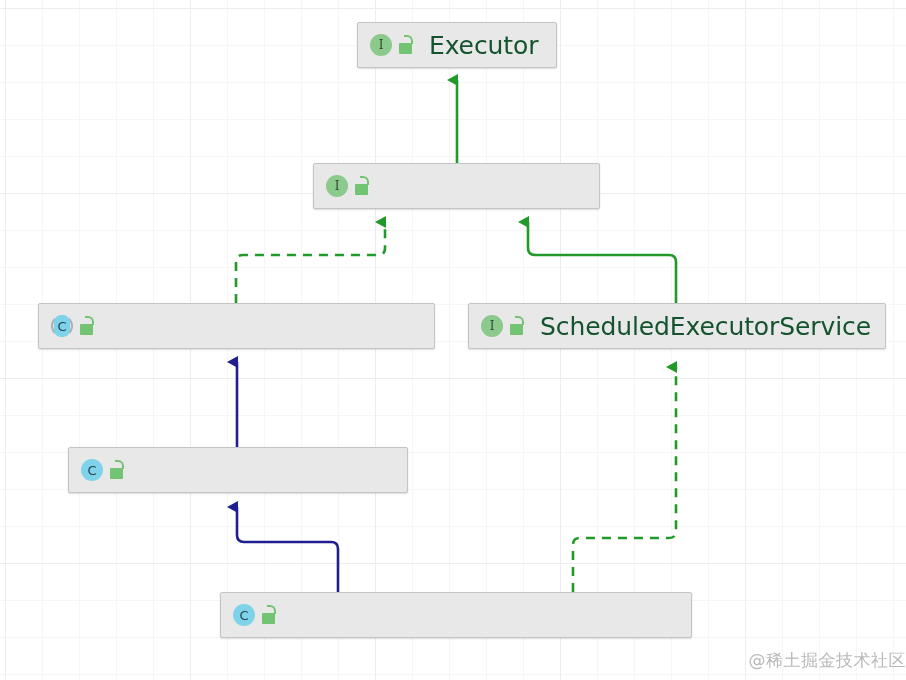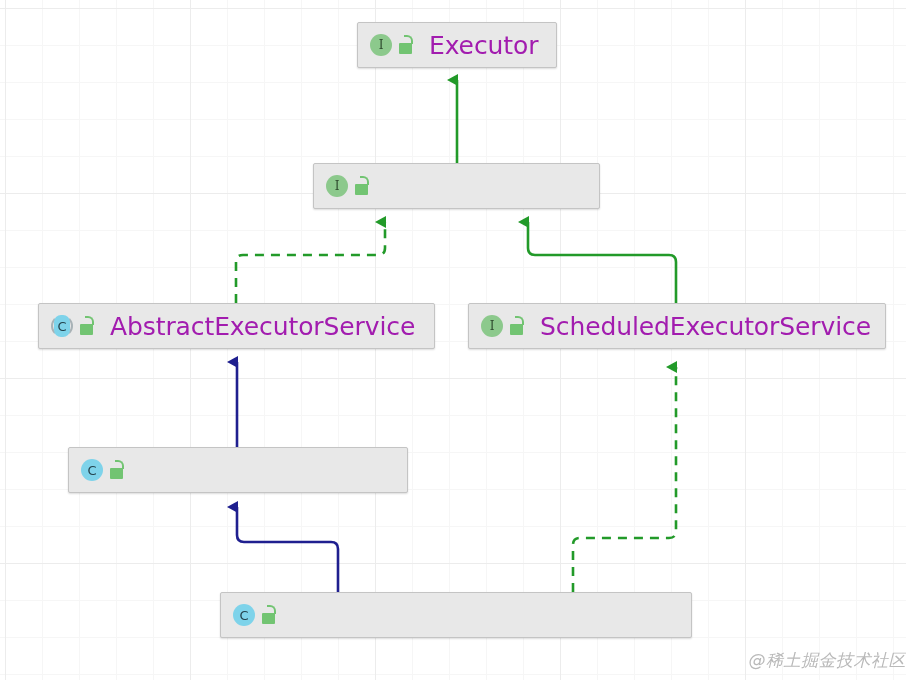--- a/index.html
+++ b/index.html
@@ -52,21 +52,21 @@
     white-space: nowrap;
   }
   .node .icons {
     display: flex;
     align-items: center;
     gap: 4px;
     margin-right: 14px;
   }
   .node .label {
     font-size: 25px;
-    color: #a21caf;
+    color: #14532d;
     letter-spacing: -0.1px;
     line-height: 1;
     font-family: "DejaVu Sans", sans-serif;
     font-weight: 400;
   }
 
   
   .tyicon {
     position: relative;
     width: 26px;
@@ -146,21 +146,20 @@
   
   #watermark {
     position: absolute;
     right: 0px;
     bottom: 8px;
     font-size: 17px;
     color: #b9b9b9;
     font-family: "DejaVu Sans", sans-serif;
     white-space: nowrap;
     letter-spacing: 0.5px;
-    font-style: italic;
   }
 </style>
 </head>
 <body>
 
 <div id="canvas">
 
   <svg id="edges" viewBox="0 0 906 680" width="906" height="680" xmlns="http://www.w3.org/2000/svg">
     <defs>
       <marker id="arrow-green" viewBox="0 0 12 12" refX="6" refY="10" markerWidth="12" markerHeight="12" orient="auto-start-reverse" markerUnits="userSpaceOnUse">
@@ -216,21 +215,20 @@
       <span class="tyicon abs">
         <span class="ring"></span>
         <span class="disc"></span>
         <span class="glyph">C</span>
       </span>
       <span class="lock">
         <span class="shackle"></span>
           <span class="body"></span>
       </span>
     </div>
-    <span class="label">AbstractExecutorService</span>
   </div>
 
   <div class="node" style="left:468px; top:303px; width:418px;">
     <div class="icons">
       <span class="tyicon iface">
         <span class="disc"></span>
         <span class="glyph">I</span>
       </span>
       <span class="lock">
         <span class="shackle"></span>

